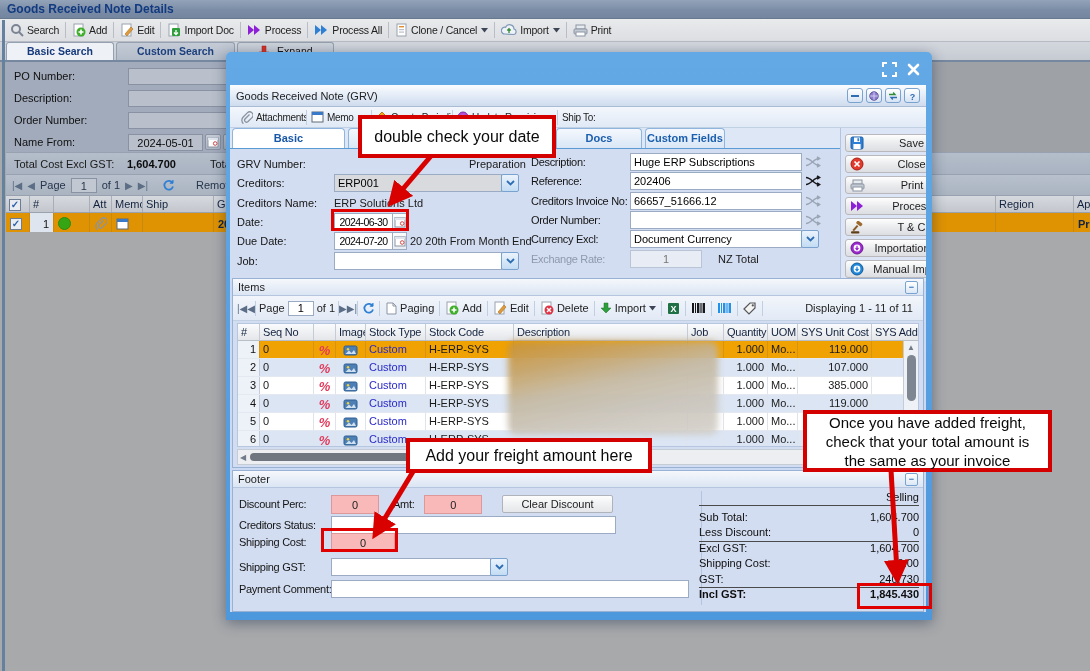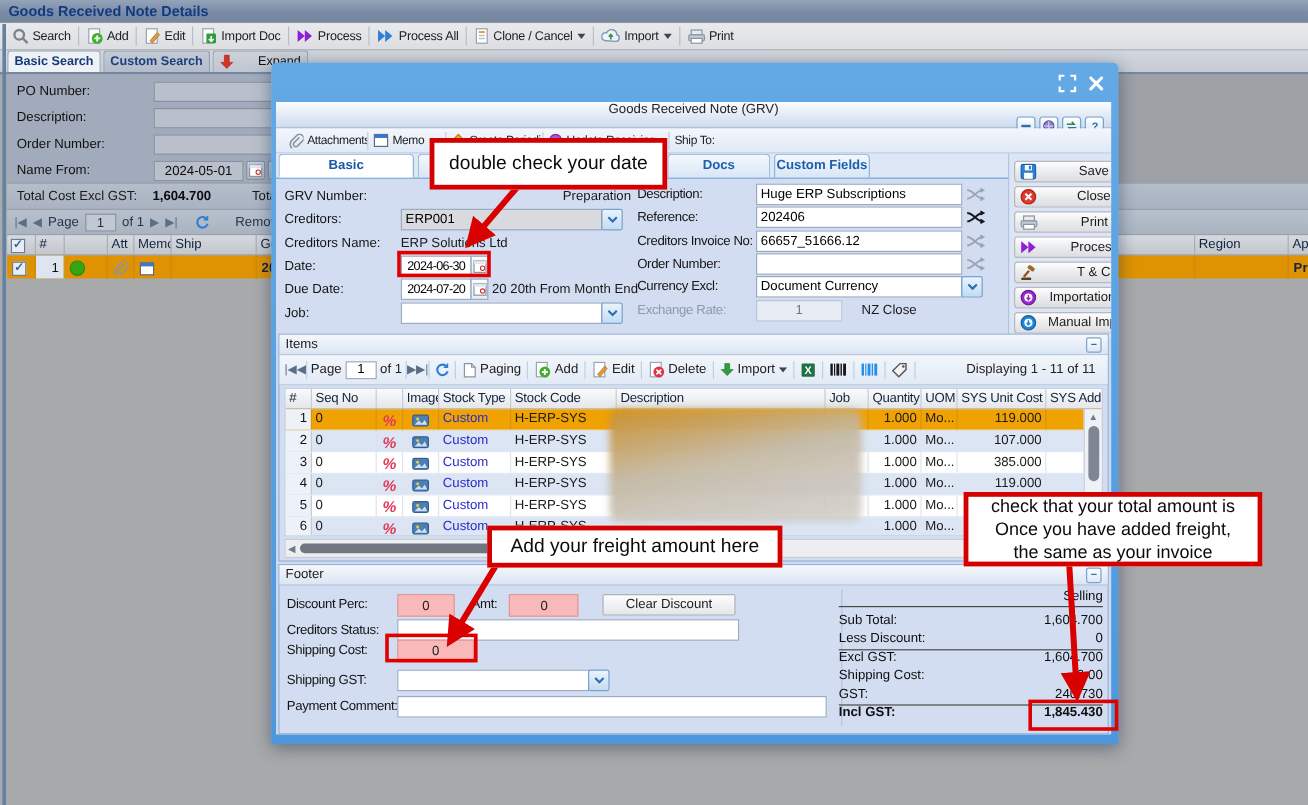--- a/index.html
+++ b/index.html
@@ -11,24 +11,24 @@
     background:linear-gradient(#93a3b9,#7b8da6 55%,#74869f); border-bottom:1px solid #68798f;
     color:#123a80; font-weight:bold; font-size:12px; line-height:19px; padding-left:7px; }
   .bg-toolbar { position:absolute; left:0; top:19px; width:1090px; height:23px;
     background:linear-gradient(#e9eaec,#dcdee2); border-bottom:1px solid #b7bcc4;
     display:flex; align-items:center; padding-left:5px; }
   .bg-tool { display:flex; align-items:center; gap:3px; padding:0 5px; height:20px; color:#222; white-space:nowrap; font-size:10.5px; letter-spacing:-0.2px; }
   .bg-tool .car { font-size:8px; color:#444; margin-left:1px; }
   .tb-sep { width:1px; height:16px; background:#b9bec6; margin:0 1px; }
   .bg-tabs { position:absolute; left:0; top:42px; width:1090px; height:20px;
     background:linear-gradient(#d3d7dd,#c6cbd3); border-bottom:2px solid #76889f; display:flex; align-items:flex-end; padding-left:6px; }
-  .bg-tab { height:18px; line-height:17px; padding:0 5px; font-weight:bold; font-size:10.5px; color:#1c3f7e;
+  .bg-tab { height:18px; line-height:17px; padding:0 20px; font-weight:bold; font-size:10.5px; color:#1c3f7e;
     border:1px solid #95a0b0; border-bottom:none; border-radius:3px 3px 0 0; background:linear-gradient(#c4cbd6,#b3bcc9); margin-right:2px; }
   .bg-tab.active { background:#eef1f5; color:#173a7c; }
-  .bg-tab.expandbtn { display:flex; align-items:center; gap:20px; font-weight:normal; color:#111;
+  .bg-tab.expandbtn { display:flex; align-items:center; gap:7px; font-weight:normal; color:#111;
     background:linear-gradient(#cdd2da,#bfc6d0); }
   .bg-form { position:absolute; left:6px; top:62px; width:1084px; height:90px; background:#9ea1a6; z-index:2; }
   .bg-form-left { position:absolute; left:0; top:0; width:814px; height:90px; background:#a2abbb; border-right:1px solid #8e97a5; }
   .bg-frow { position:absolute; left:8px; height:18px; display:flex; align-items:center; width:810px; }
   .bg-frow .lbl { width:114px; color:#101010; }
   .bg-input { height:17px; background:#b9c0cb; border:1px solid #8892a2; width:150px; }
   .bg-date-wrap { display:flex; align-items:center; gap:2px; }
   .bg-date { width:75px; height:17px; background:#b9c0cb; border:1px solid #8892a2; text-align:center; line-height:16px; color:#0c0c0c; }
   .mini-btn { width:16px; height:16px; background:linear-gradient(#c6ccd6,#aeb6c2); border:1px solid #8892a2; border-radius:2px;
     display:flex; align-items:center; justify-content:center; font-size:10px; color:#3a6aa8; }
@@ -50,21 +50,21 @@
   .chk { width:12px; height:12px; background:#e9edf2; border:1px solid #6c7c92; display:inline-flex; align-items:center; justify-content:center; color:#2d5faa; font-size:10px; font-weight:bold; line-height:10px; }
   .gdot { width:13px; height:13px; border-radius:50%; background:#35a513; border:1px solid #2c8a10; }
 
   
   .dlg { position:absolute; z-index:10; left:226px; top:52px; width:706px; height:568px;
     background:linear-gradient(#63a9e6,#4d97dc); border-radius:5px 5px 0 0; box-shadow:0 3px 14px rgba(20,40,70,.45); }
   .dlg-titleicons { position:absolute; top:10px; right:12px; display:flex; gap:10px; align-items:center; }
   .dlg-body { position:absolute; left:4px; top:33px; right:6px; bottom:8px; background:#cbd9f2; overflow:hidden; }
   .grv-head { position:absolute; left:0; top:0; right:0; height:22px;
     background:linear-gradient(#fbfdff,#dfe8f5 60%,#cfdcee); border-bottom:1px solid #aabbd4;
-    display:flex; align-items:center; padding:0 6px; color:#222;flex-direction:column; }
+    display:flex; align-items:center; padding:0 6px; color:#222; }
   .grv-headbtns { margin-left:auto; display:flex; gap:3px; }
   .hb { width:16px; height:15px; border:1px solid #7aa2cf; border-radius:3px; background:linear-gradient(#ffffff,#d7e4f4);
     display:flex; align-items:center; justify-content:center; font-size:10px; color:#2e6db4; font-weight:bold; }
   .grv-toolbar { position:absolute; left:0; top:22px; right:0; height:21px;
     background:linear-gradient(#f3f7fc,#e0e9f6); border-bottom:1px solid #c2d0e4;
     display:flex; align-items:center; padding-left:6px; color:#222; }
   .grv-tool { display:flex; align-items:center; gap:3px; padding:0 4px; white-space:nowrap; flex:none; font-size:10px; }
   .grv-sep { width:1px; height:15px; background:#c0cfe2; }
   .grv-tabs { position:absolute; left:0; top:43px; width:610px; height:21px; background:#dde7f6; border-bottom:1px solid #5b9bd5;
     display:flex; align-items:flex-end; padding-left:2px; }
@@ -570,21 +570,21 @@
           <span class="inp" style="width: 172px;">Document Currency</span>
           <span class="combo-arrow">
             <svg width="9" height="6" viewBox="0 0 9 6">
               <path d="M1 1 L4.5 4.5 L8 1" fill="none" stroke="#2e6db4" stroke-width="1.8"></path>
             </svg>
           </span>
         </div>
         <div class="frow" style="left: 301px; top: 100.5px; width: 305px;">
           <span class="flabel" style="width: 99px; letter-spacing: -0.3px; color: rgb(141, 153, 173);">Exchange Rate:</span>
           <span class="inp" style="width: 72px; text-align: center; background: rgb(232, 236, 244); color: rgb(119, 119, 119); border-color: rgb(185, 196, 214);">1</span>
-          <span style="margin-left: 16px;">NZ Close</span>
+          <span style="margin-left: 16px;">NZ Total</span>
         </div>
       </div>
     <div class="btnpanel" id="sideBtns">
         <div class="sidebtn">
           <span class="icon">
             <svg width="14" height="14" viewBox="0 0 14 14">
               <rect x="1" y="1" width="12" height="12" rx="1.5" fill="#2f7fd4" stroke="#1d5fa8"></rect>
               <rect x="4" y="1.5" width="6" height="4.5" fill="#fff"></rect>
               <rect x="7.4" y="2.2" width="1.8" height="3" fill="#2f7fd4"></rect>
               <rect x="3.4" y="8" width="7.2" height="5" fill="#fff"></rect>
@@ -1017,21 +1017,21 @@
 </svg>
 
 <div class="callout" style="left:358px; top:115px; width:198px; height:43px;">
   <span>double check your date</span>
 </div>
 <div class="callout" style="left:406px; top:438px; width:246px; height:35px;">
   <span>Add your freight amount here</span>
 </div>
 <div class="callout" style="left:803px; top:410px; width:249px; height:62px; font-size:15px; line-height:19px;" id="calloutTotal">
 <div>
+      <div>Once you have added freight,</div>
       <div>check that your total amount is</div>
-      <div>Once you have added freight,</div>
       <div>the same as your invoice</div>
     </div>
   </div>
 
 <div class="redbox" style="left:331px; top:209px; width:78px; height:22px;"></div>
 <div class="redbox" style="left:321px; top:528px; width:77px; height:24px;"></div>
 <div class="redbox" style="left:857px; top:583px; width:75px; height:26px;"></div>
 
 </body></html>

